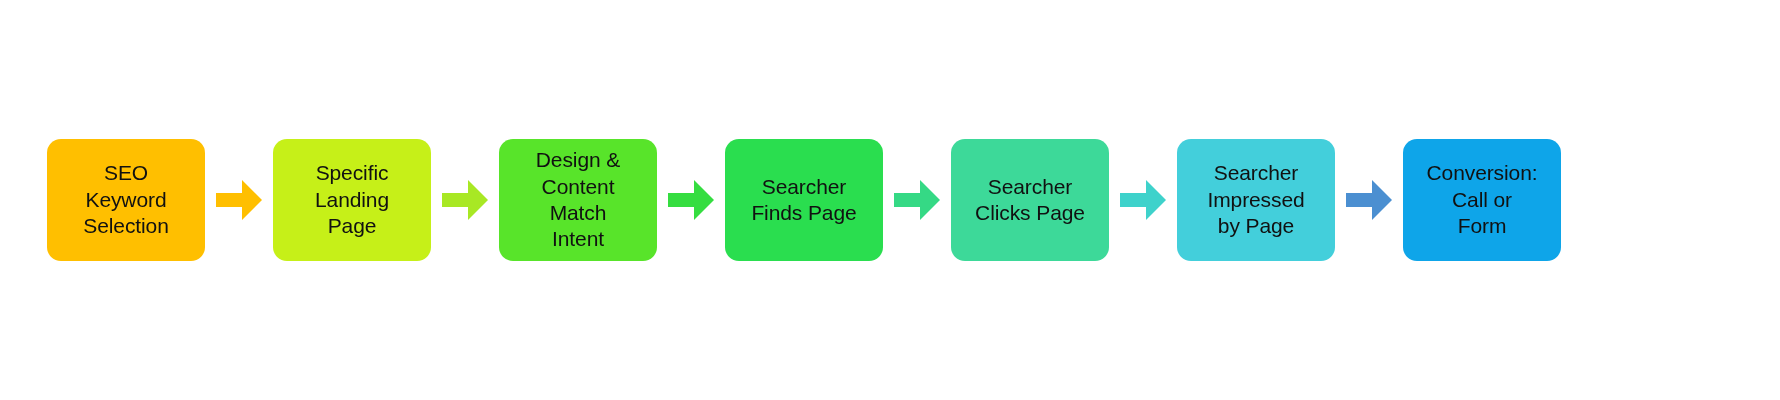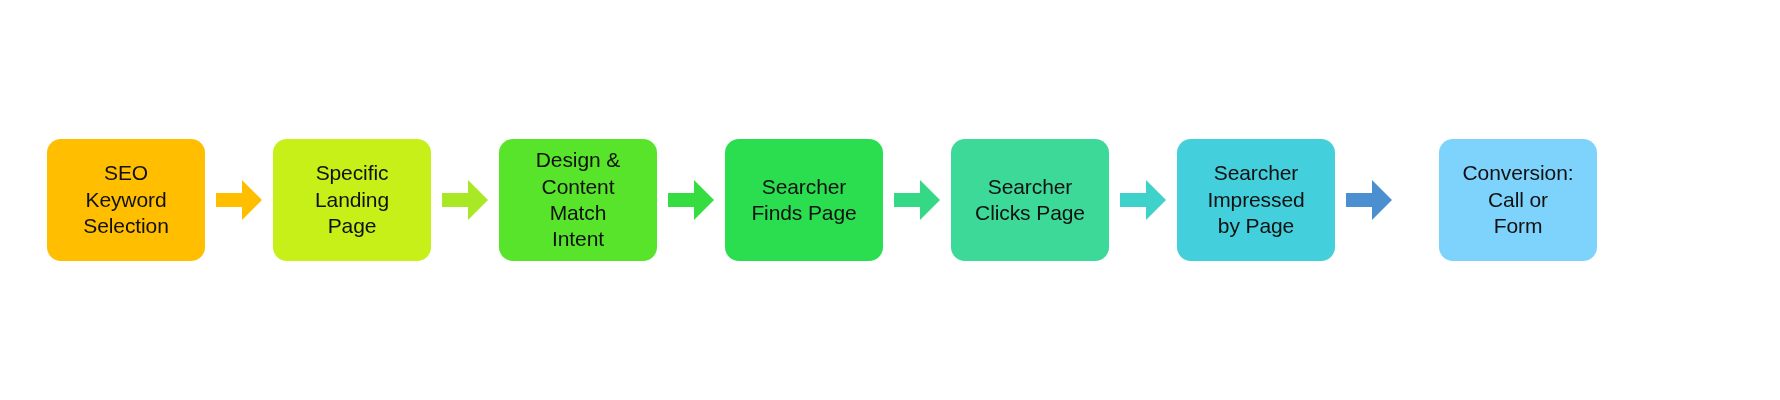--- a/index.html
+++ b/index.html
@@ -146,20 +146,20 @@
 Impressed
 by Page</span>
     </div>
 
     <div class="connector">
       <svg class="arrow-svg" viewBox="0 0 46 40">
         <path d="M0 13 H26 V0 L46 20 L26 40 V27 H0 Z" fill="#4b8fd1"></path>
       </svg>
     </div>
 
-    <div class="node" style="background-color: #7dd3fc; margin-left: 36px;">
+    <div class="node" style="background-color: #0ea5e9;">
       <span class="node-label" style="color: rgb(17, 17, 17);">Conversion:
 Call or
 Form</span>
     </div>
 
   </div>
 </div>
 
 </body></html>

